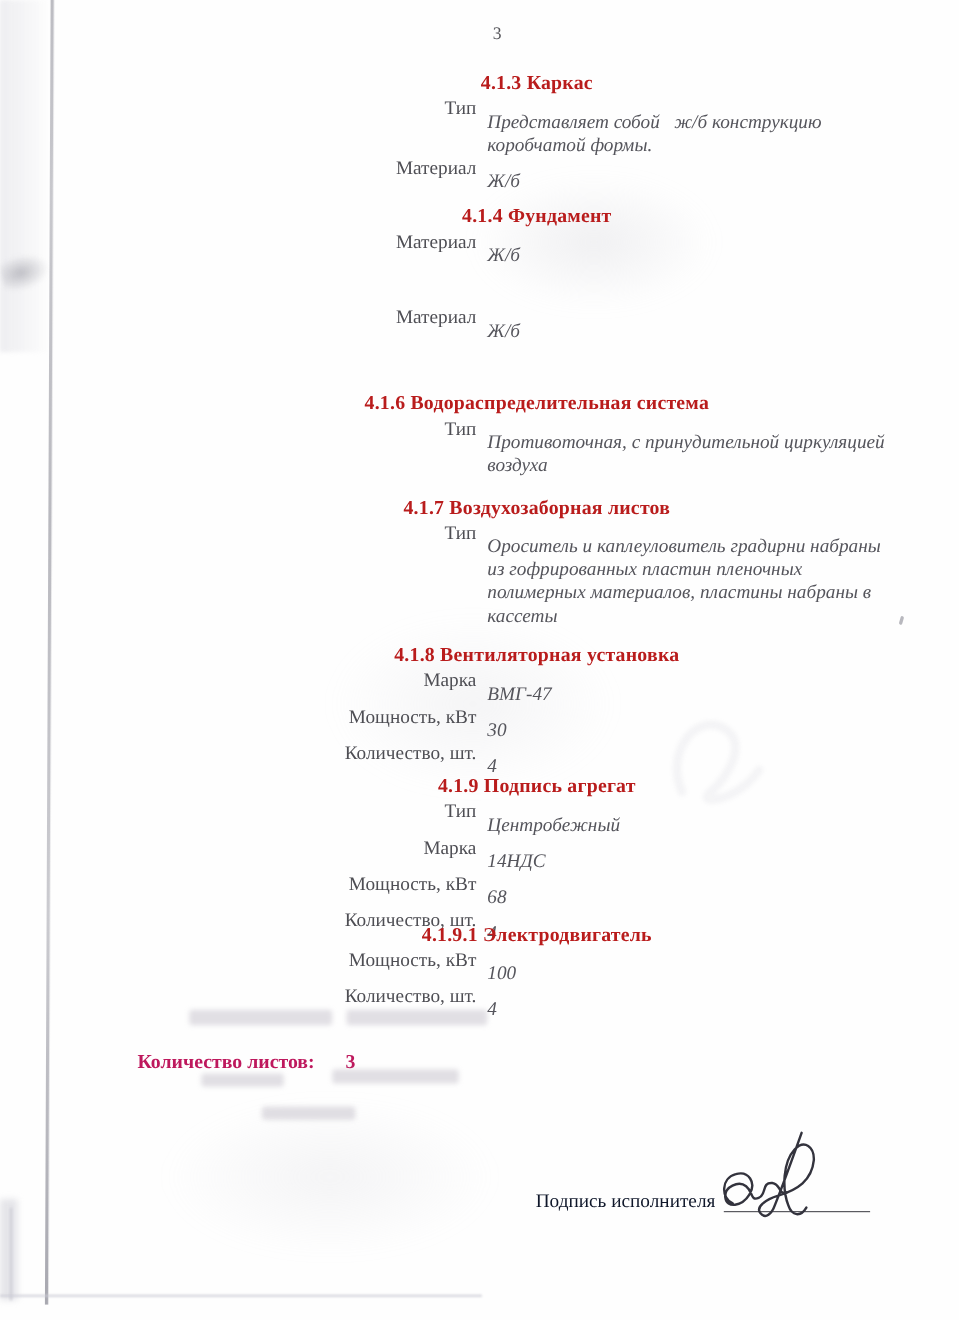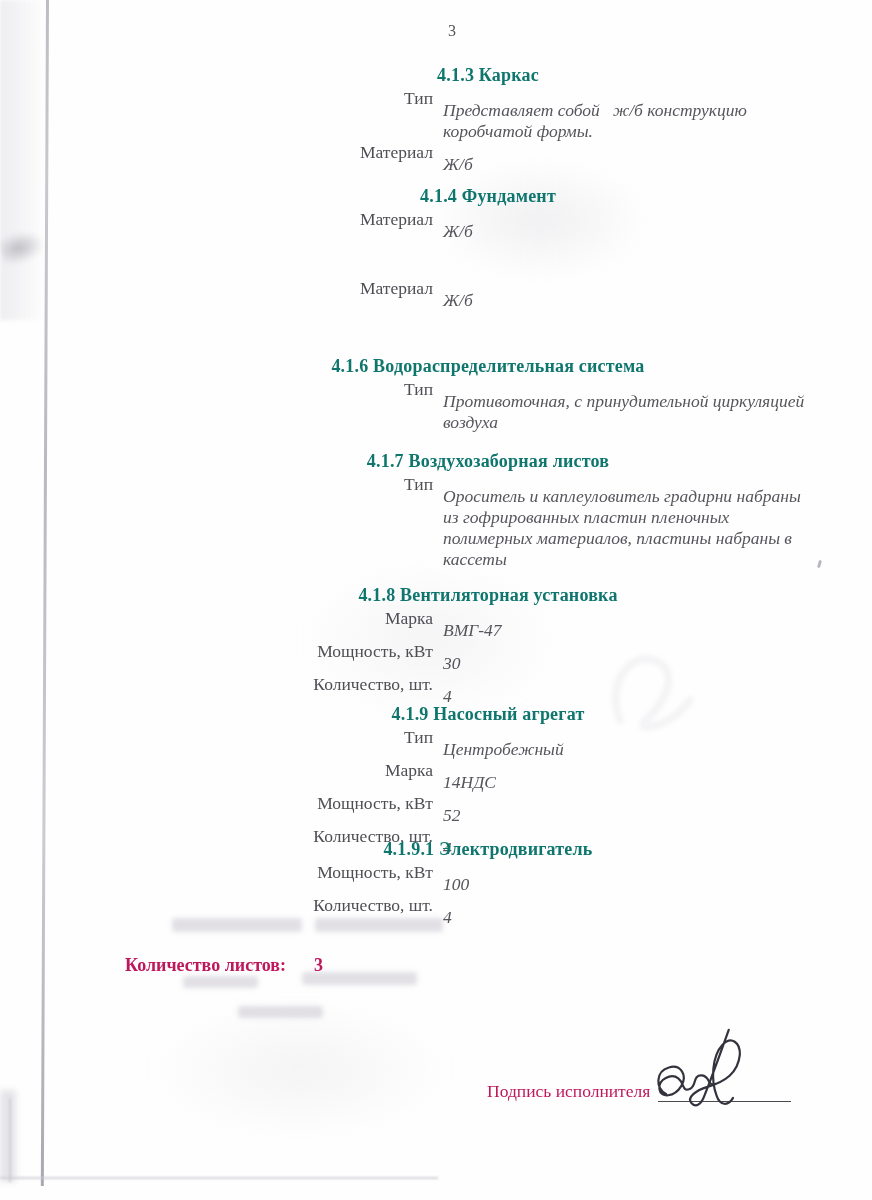--- a/index.html
+++ b/index.html
@@ -8,36 +8,36 @@
     background:#fefefe;overflow:hidden;
     font-family:"Liberation Serif","DejaVu Serif",serif;
     color:#44444a;
   }
   .page-number{
     position:absolute;left:448px;top:22px;font-size:16px;color:#55555a;
   }
   .section{position:absolute;left:104px;width:768px;}
   .sec-heading{
     text-align:center;font-weight:bold;font-size:18px;line-height:22px;
-    color:#0f766e;letter-spacing:.2px;margin-bottom:2px;
+    color:#b91c1c;letter-spacing:.2px;margin-bottom:2px;
   }
   .row{display:flex;line-height:21px;font-size:17.5px;}
   .row-label{width:329px;text-align:right;color:#4e4e54;flex:none;}
   .row-value{
     margin-left:10px;max-width:365px;font-style:italic;color:#55555c;
     white-space:pre-wrap;
     margin-top:12px;
   }
   .sheets-line{
     position:absolute;left:125px;top:955px;font-weight:bold;font-size:18px;
     color:#be185d;display:flex;
   }
   .sheets-value{margin-left:28px;}
   .signature-row{
-    position:absolute;left:487px;top:1081px;font-size:17.5px;color:#be185d;
+    position:absolute;left:487px;top:1081px;font-size:17.5px;color:#0f172a;
     display:flex;align-items:flex-end;
   }
   .sig-underline{
     display:inline-block;width:133px;border-bottom:1.6px solid #4a4a50;
     margin-left:8px;height:19px;
   }
   .signature-svg{position:absolute;left:638px;top:1026px;}
   
   .fold-line{
     position:absolute;left:46px;top:0;width:3px;height:1186px;
@@ -144,32 +144,32 @@
         <div class="row">
           <span class="row-label">Мощность, кВт</span>
           <span class="row-value">30</span>
         </div>
         <div class="row">
           <span class="row-label">Количество, шт.</span>
           <span class="row-value">4</span>
         </div>
       </div>
       <div class="section" style="top: 703px;">
-        <div class="sec-heading">4.1.9 Насосный агрегат</div>
+        <div class="sec-heading">4.1.9 Подпись агрегат</div>
         <div class="row">
           <span class="row-label">Тип</span>
           <span class="row-value">Центробежный</span>
         </div>
         <div class="row">
           <span class="row-label">Марка</span>
           <span class="row-value">14НДС</span>
         </div>
         <div class="row">
           <span class="row-label">Мощность, кВт</span>
-          <span class="row-value">52</span>
+          <span class="row-value">68</span>
         </div>
         <div class="row">
           <span class="row-label">Количество, шт.</span>
           <span class="row-value">4</span>
         </div>
       </div>
       <div class="section" style="top: 838px;">
         <div class="sec-heading">4.1.9.1 Электродвигатель</div>
         <div class="row">
           <span class="row-label">Мощность, кВт</span>

